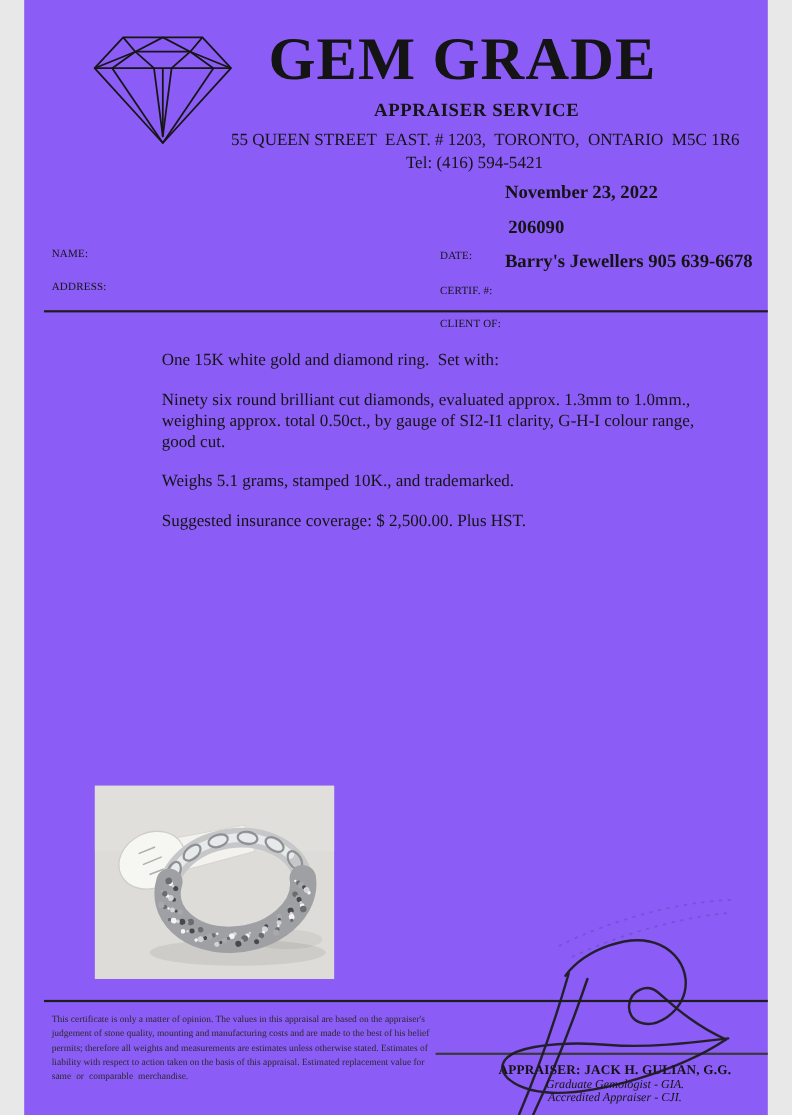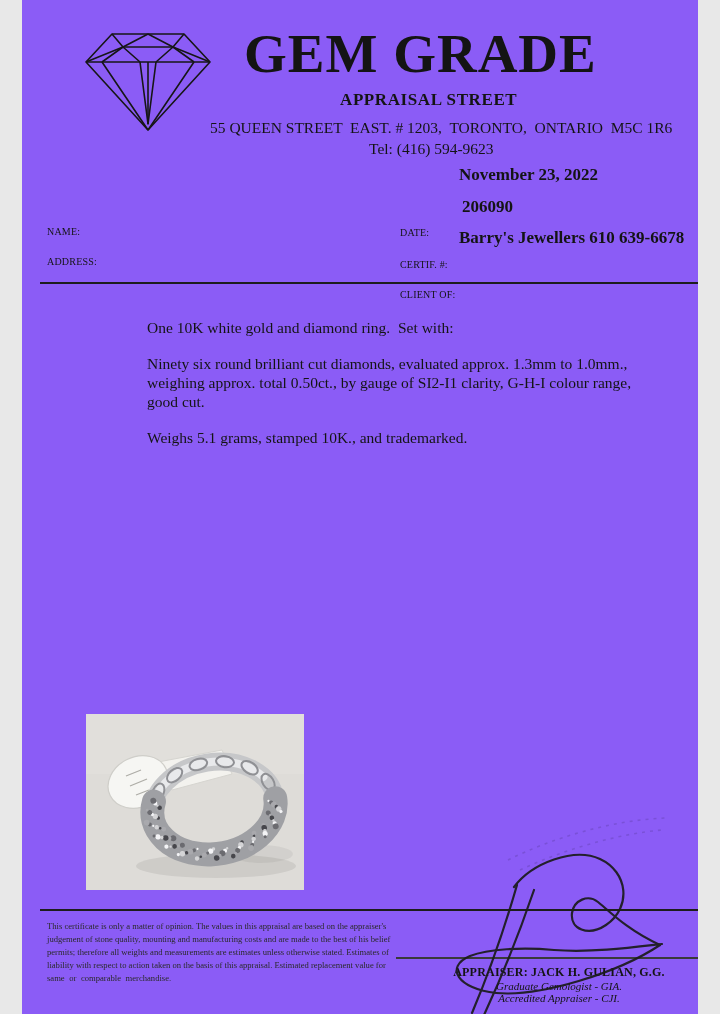--- a/index.html
+++ b/index.html
@@ -50,47 +50,48 @@
       <path d="M34,6 L45,19 M106,6 L95,19"></path>
       <path d="M45,19 L24,34 M45,19 L62,34 M95,19 L116,34 M95,19 L78,34"></path>
       <path d="M45,19 L70,6 M95,19 L70,6 M45,19 L8,34 M95,19 L132,34"></path>
       <path d="M24,34 L70,102 M116,34 L70,102"></path>
       <path d="M62,34 L70,96 L78,34"></path>
       <path d="M70,34 L70,96"></path>
     </g>
   </svg>
 
   <div class="abs brand-title" style="left:222px; top:26px;">GEM GRADE</div>
-  <div class="abs brand-subtitle" style="left:318px; top:90px;">APPRAISAL STREET</div>
+  <div class="abs brand-subtitle" style="left:318px; top:90px;">APPRAISER SERVICE</div>
   <div class="abs brand-address pre" style="left:188px; top:119px;">55 QUEEN STREET  EAST. # 1203,  TORONTO,  ONTARIO  M5C 1R6</div>
-  <div class="abs brand-phone" style="left:347px; top:140px;">Tel: (416) 594-9623</div>
+  <div class="abs brand-phone" style="left:347px; top:140px;">Tel: (416) 594-5421</div>
 
   <div class="abs smudge" style="left:698px; top:5px;"></div>
 
   <div class="abs field-label" style="left:25px;  top:186px;">NAME:</div>
   <div class="abs field-label" style="left:25px;  top:216px;">ADDRESS:</div>
 
   <div class="abs field-value" style="left:437px; top:165px;">November 23, 2022</div>
   <div class="abs field-label" style="left:378px; top:187px;">DATE:</div>
   <div class="abs field-value" style="left:440px; top:197px;">206090</div>
   <div class="abs field-label" style="left:378px; top:219px;">CERTIF. #:</div>
-  <div class="abs field-value" style="left:437px; top:228px;">Barry's Jewellers 610 639-6678</div>
+  <div class="abs field-value" style="left:437px; top:228px;">Barry's Jewellers 905 639-6678</div>
   <div class="abs field-label" style="left:378px; top:249px;">CLIENT OF:</div>
 
   <div class="abs rule" style="left:18px; top:282px; width:682px; height:2px;"></div>
 
   <div class="abs desc" style="left:125px; top:318px; width:520px;">
-    <div class="pre">One 10K white gold and diamond ring.  Set with:</div>
+    <div class="pre">One 15K white gold and diamond ring.  Set with:</div>
     <div class="gap"></div>
     <div>Ninety six round brilliant cut diamonds, evaluated approx. 1.3mm to 1.0mm.,</div>
     <div>weighing approx. total 0.50ct., by gauge of SI2-I1 clarity, G-H-I colour range,</div>
     <div>good cut.</div>
     <div class="gap"></div>
     <div>Weighs 5.1 grams, stamped 10K., and trademarked.</div>
     <div class="gap"></div>
+    <div>Suggested insurance coverage: $ 2,500.00. Plus HST.</div>
   </div>
 
   <svg class="abs" style="left:64px; top:714px;" width="218" height="176" viewBox="0 0 218 176">
     <rect x="0" y="0" width="218" height="176" fill="#dedcd8"></rect>
     <rect x="0" y="0" width="218" height="60" fill="#e3e1dd" opacity="0.6"></rect>
     <ellipse cx="130" cy="152" rx="80" ry="12" fill="#000" opacity="0.07"></ellipse>
     <ellipse cx="175" cy="140" rx="32" ry="9" fill="#000" opacity="0.05"></ellipse>
 
     <polygon points="72,48 136,36 146,60 86,76" fill="#f3f2ee" stroke="#d6d5d0" stroke-width="1"></polygon>
 

